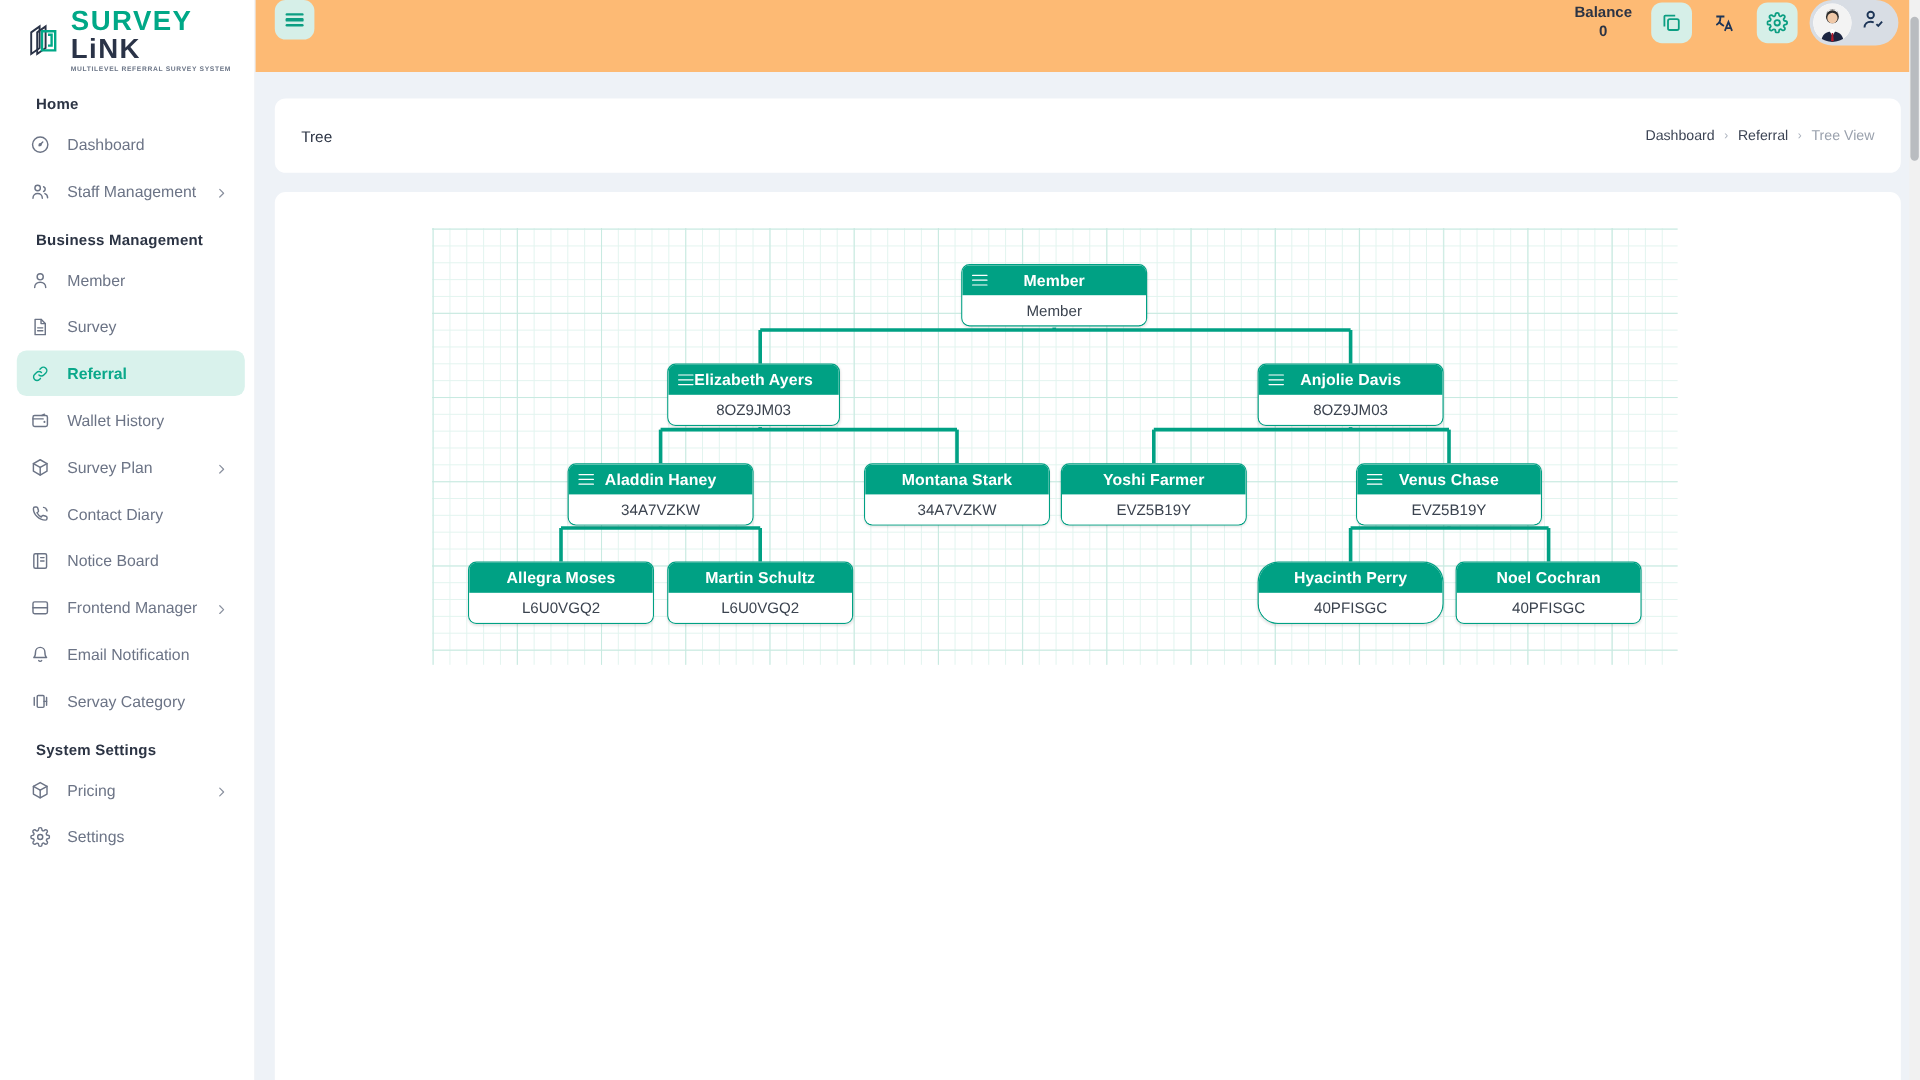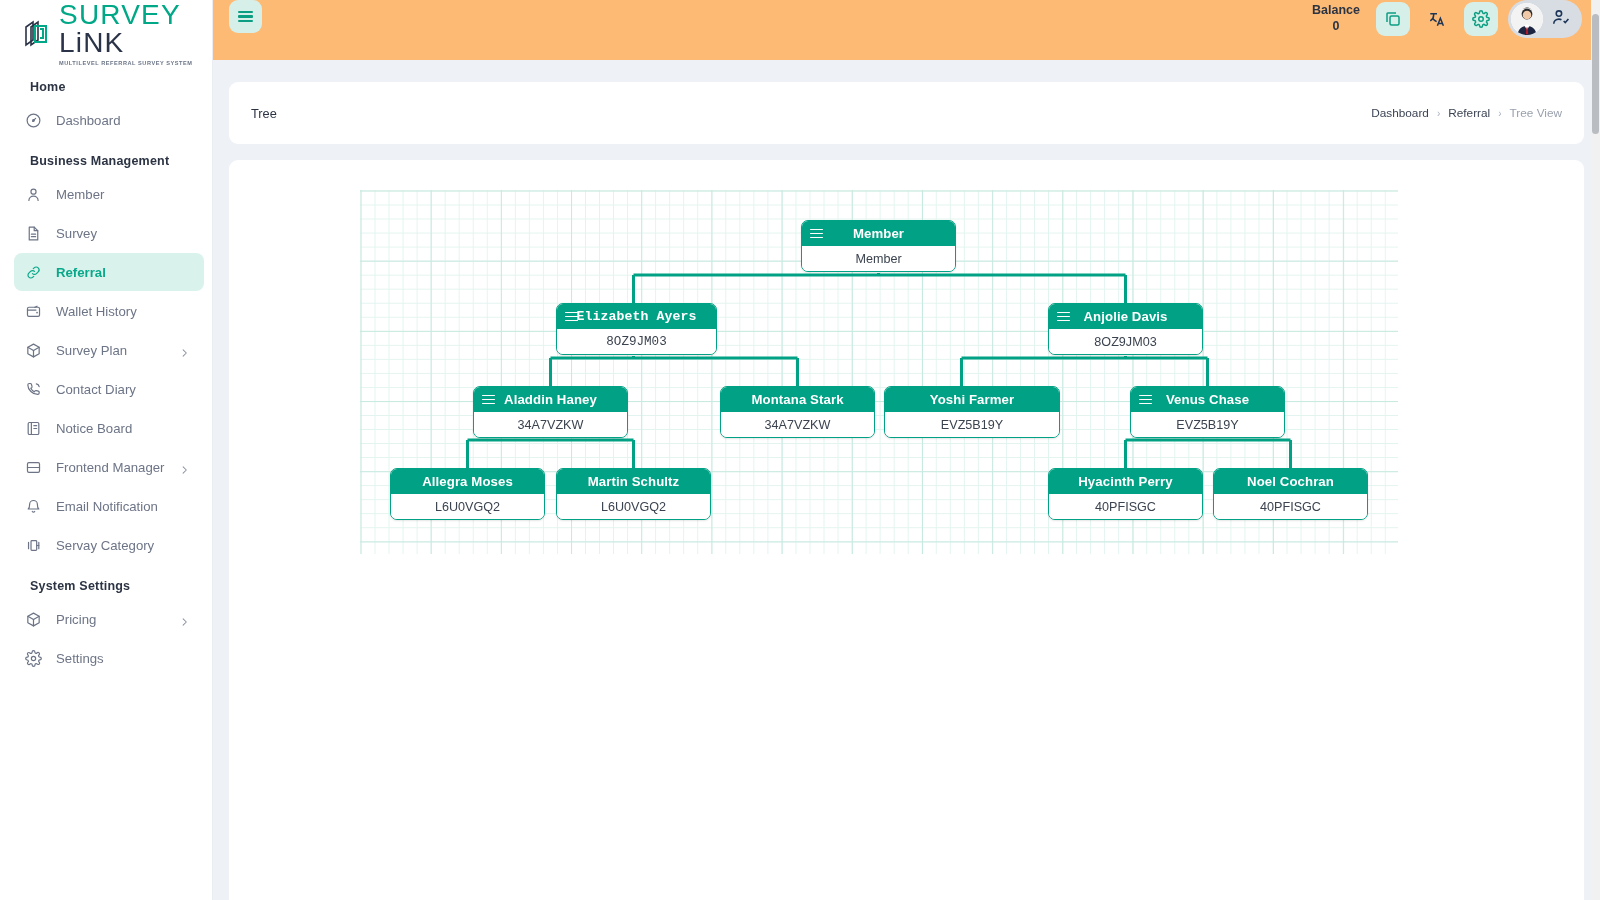--- a/index.html
+++ b/index.html
@@ -19,21 +19,21 @@
     overflow: hidden;
   }
   #brand {
     height: 66px;
     display: flex; align-items: center;
     padding-left: 22px;
   }
   .brand-mark { width: 30px; height: 30px; flex: 0 0 30px; margin-right: 7px; }
   .brand-text { display: flex; flex-direction: column; justify-content: center; }
   .brand-title {
-    font-size: 28px; font-weight: normal; letter-spacing: 1.2px;
+    font-size: 23px; font-weight: bold; letter-spacing: 1.2px;
     color: #00a887; line-height: 1;
   }
   .brand-title .dark { color: #2a3347; }
   .brand-sub {
     font-size: 5.6px; letter-spacing: .55px; color: #6a7486;
     margin-top: 3px; white-space: nowrap; font-weight: bold;
   }
 
   .nav-section {
     font-size: 12.5px; font-weight: bold; color: #2c3444;
@@ -204,20 +204,34 @@
       <div class="nav-section">Home</div>
       <div class="nav-item">
         <span class="ico">
           <svg viewBox="0 0 24 24" fill="none" stroke="currentColor" stroke-width="1.7" stroke-linecap="round" stroke-linejoin="round">
             <circle cx="12" cy="12" r="9"></circle>
             <path d="M15 9l-4.2 4.2"></path>
             <circle cx="12" cy="12" r="1.1" fill="currentColor"></circle>
           </svg>
         </span>
         <span class="nav-label">Dashboard</span>
+      </div>
+      <div class="nav-item">
+        <span class="ico">
+          <svg viewBox="0 0 24 24" fill="none" stroke="currentColor" stroke-width="1.7" stroke-linecap="round" stroke-linejoin="round">
+            <circle cx="9" cy="8" r="3.2"></circle>
+            <path d="M3.5 20c0-3.3 2.5-5.5 5.5-5.5s5.5 2.2 5.5 5.5"></path>
+            <path d="M16 6.5a3 3 0 0 1 0 5.6"></path>
+            <path d="M17.5 14.6c2 .7 3.2 2.5 3.2 5"></path>
+          </svg>
+        </span>
+        <span class="nav-label">Staff Management</span>
+        <span class="chev"><svg viewBox="0 0 24 24" fill="none" stroke="#8a919f" stroke-width="2.2" stroke-linecap="round" stroke-linejoin="round">
+            <path d="M9 5l7 7-7 7"></path>
+          </svg></span>
       </div>
       <div class="nav-section">Business Management</div>
       <div class="nav-item">
         <span class="ico">
           <svg viewBox="0 0 24 24" fill="none" stroke="currentColor" stroke-width="1.7" stroke-linecap="round" stroke-linejoin="round">
             <circle cx="12" cy="8" r="3.6"></circle>
             <path d="M5.5 20.5c0-3.6 2.9-6.2 6.5-6.2s6.5 2.6 6.5 6.2"></path>
           </svg>
         </span>
         <span class="nav-label">Member</span>
@@ -446,21 +460,21 @@
             <div class="node-head">
               <span class="nh-ico">
                 <i></i>
                 <i></i>
                 <i></i>
               </span>
               <span class="node-name">Member</span>
             </div>
             <div class="node-body">Member</div>
           </div>
-          <div class="node" style="left: 196px; top: 113px; width: 161px; font-family: Liberation Mono, monospace;">
+          <div class="node" style="left: 196px; top: 113px; width: 144px;">
             <div class="node-head">
               <span class="nh-ico">
                 <i></i>
                 <i></i>
                 <i></i>
               </span>
               <span class="node-name">Elizabeth Ayers</span>
             </div>
             <div class="node-body">8OZ9JM03</div>
           </div>
@@ -485,21 +499,21 @@
               <span class="node-name">Aladdin Haney</span>
             </div>
             <div class="node-body">34A7VZKW</div>
           </div>
           <div class="node" style="left: 360px; top: 196px; width: 155px;">
             <div class="node-head">
               <span class="node-name">Montana Stark</span>
             </div>
             <div class="node-body">34A7VZKW</div>
           </div>
-          <div class="node" style="left: 524px; top: 196px; width: 176px;">
+          <div class="node" style="left: 524px; top: 196px; width: 155px;">
             <div class="node-head">
               <span class="node-name">Yoshi Farmer</span>
             </div>
             <div class="node-body">EVZ5B19Y</div>
           </div>
           <div class="node" style="left: 770px; top: 196px; width: 155px;">
             <div class="node-head">
               <span class="nh-ico">
                 <i></i>
                 <i></i>
@@ -514,21 +528,21 @@
               <span class="node-name">Allegra Moses</span>
             </div>
             <div class="node-body">L6U0VGQ2</div>
           </div>
           <div class="node" style="left: 196px; top: 278px; width: 155px;">
             <div class="node-head">
               <span class="node-name">Martin Schultz</span>
             </div>
             <div class="node-body">L6U0VGQ2</div>
           </div>
-          <div class="node" style="left: 688px; top: 278px; width: 155px;">
+          <div class="node" style="left: 688px; top: 278px; width: 155px; border-radius: 17px;">
             <div class="node-head">
               <span class="node-name">Hyacinth Perry</span>
             </div>
             <div class="node-body">40PFISGC</div>
           </div>
           <div class="node" style="left: 853px; top: 278px; width: 155px;">
             <div class="node-head">
               <span class="node-name">Noel Cochran</span>
             </div>
             <div class="node-body">40PFISGC</div>

